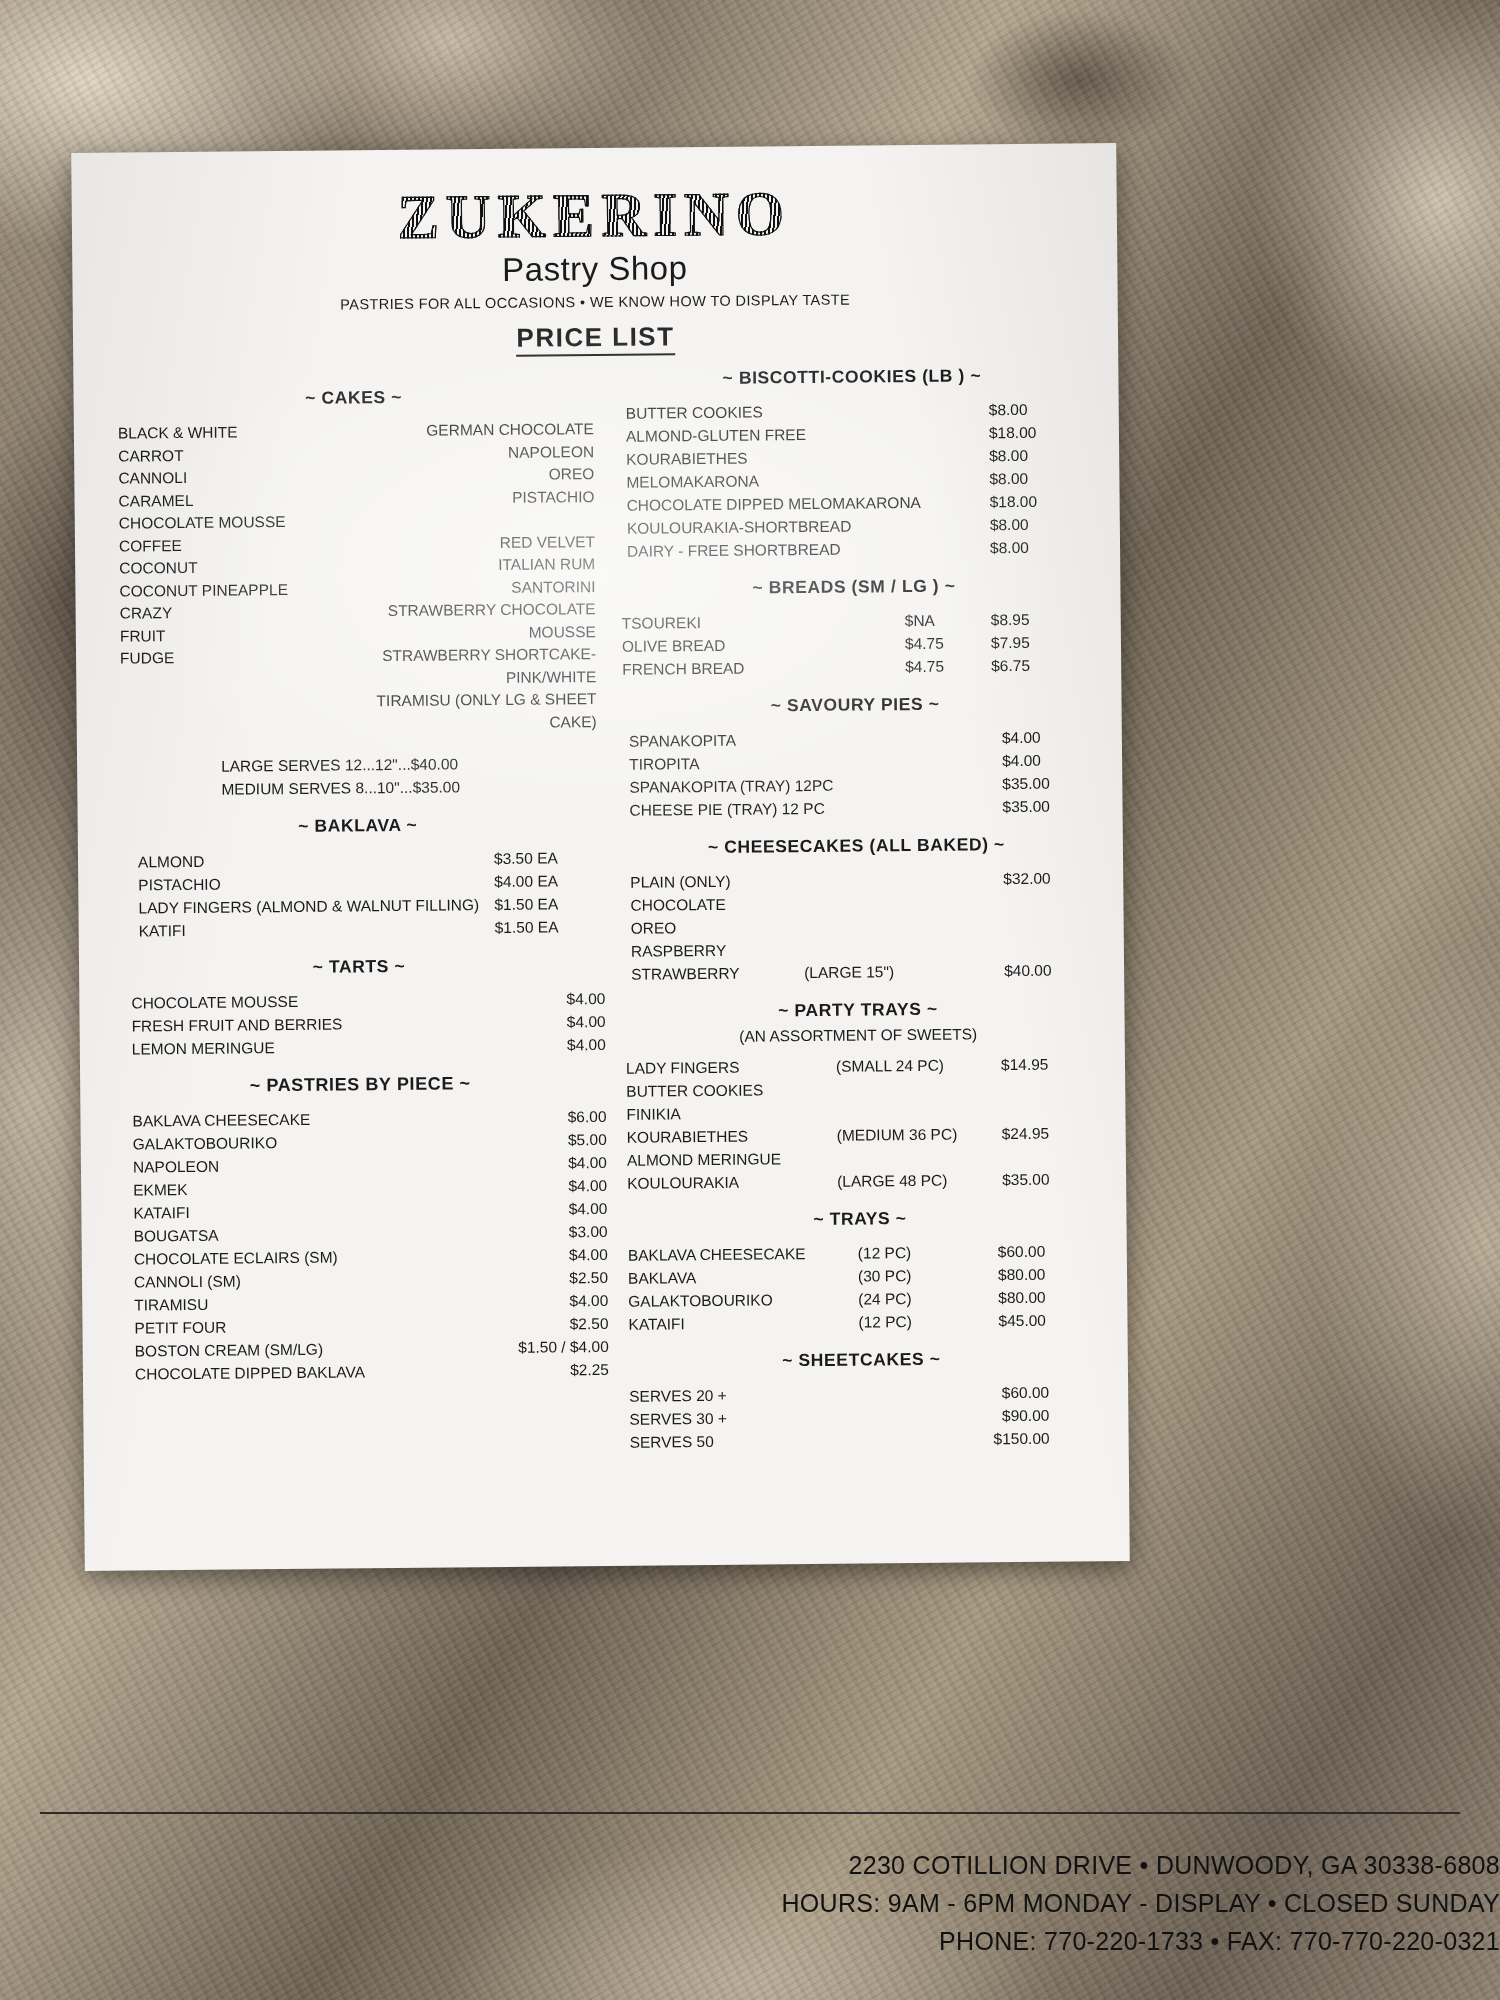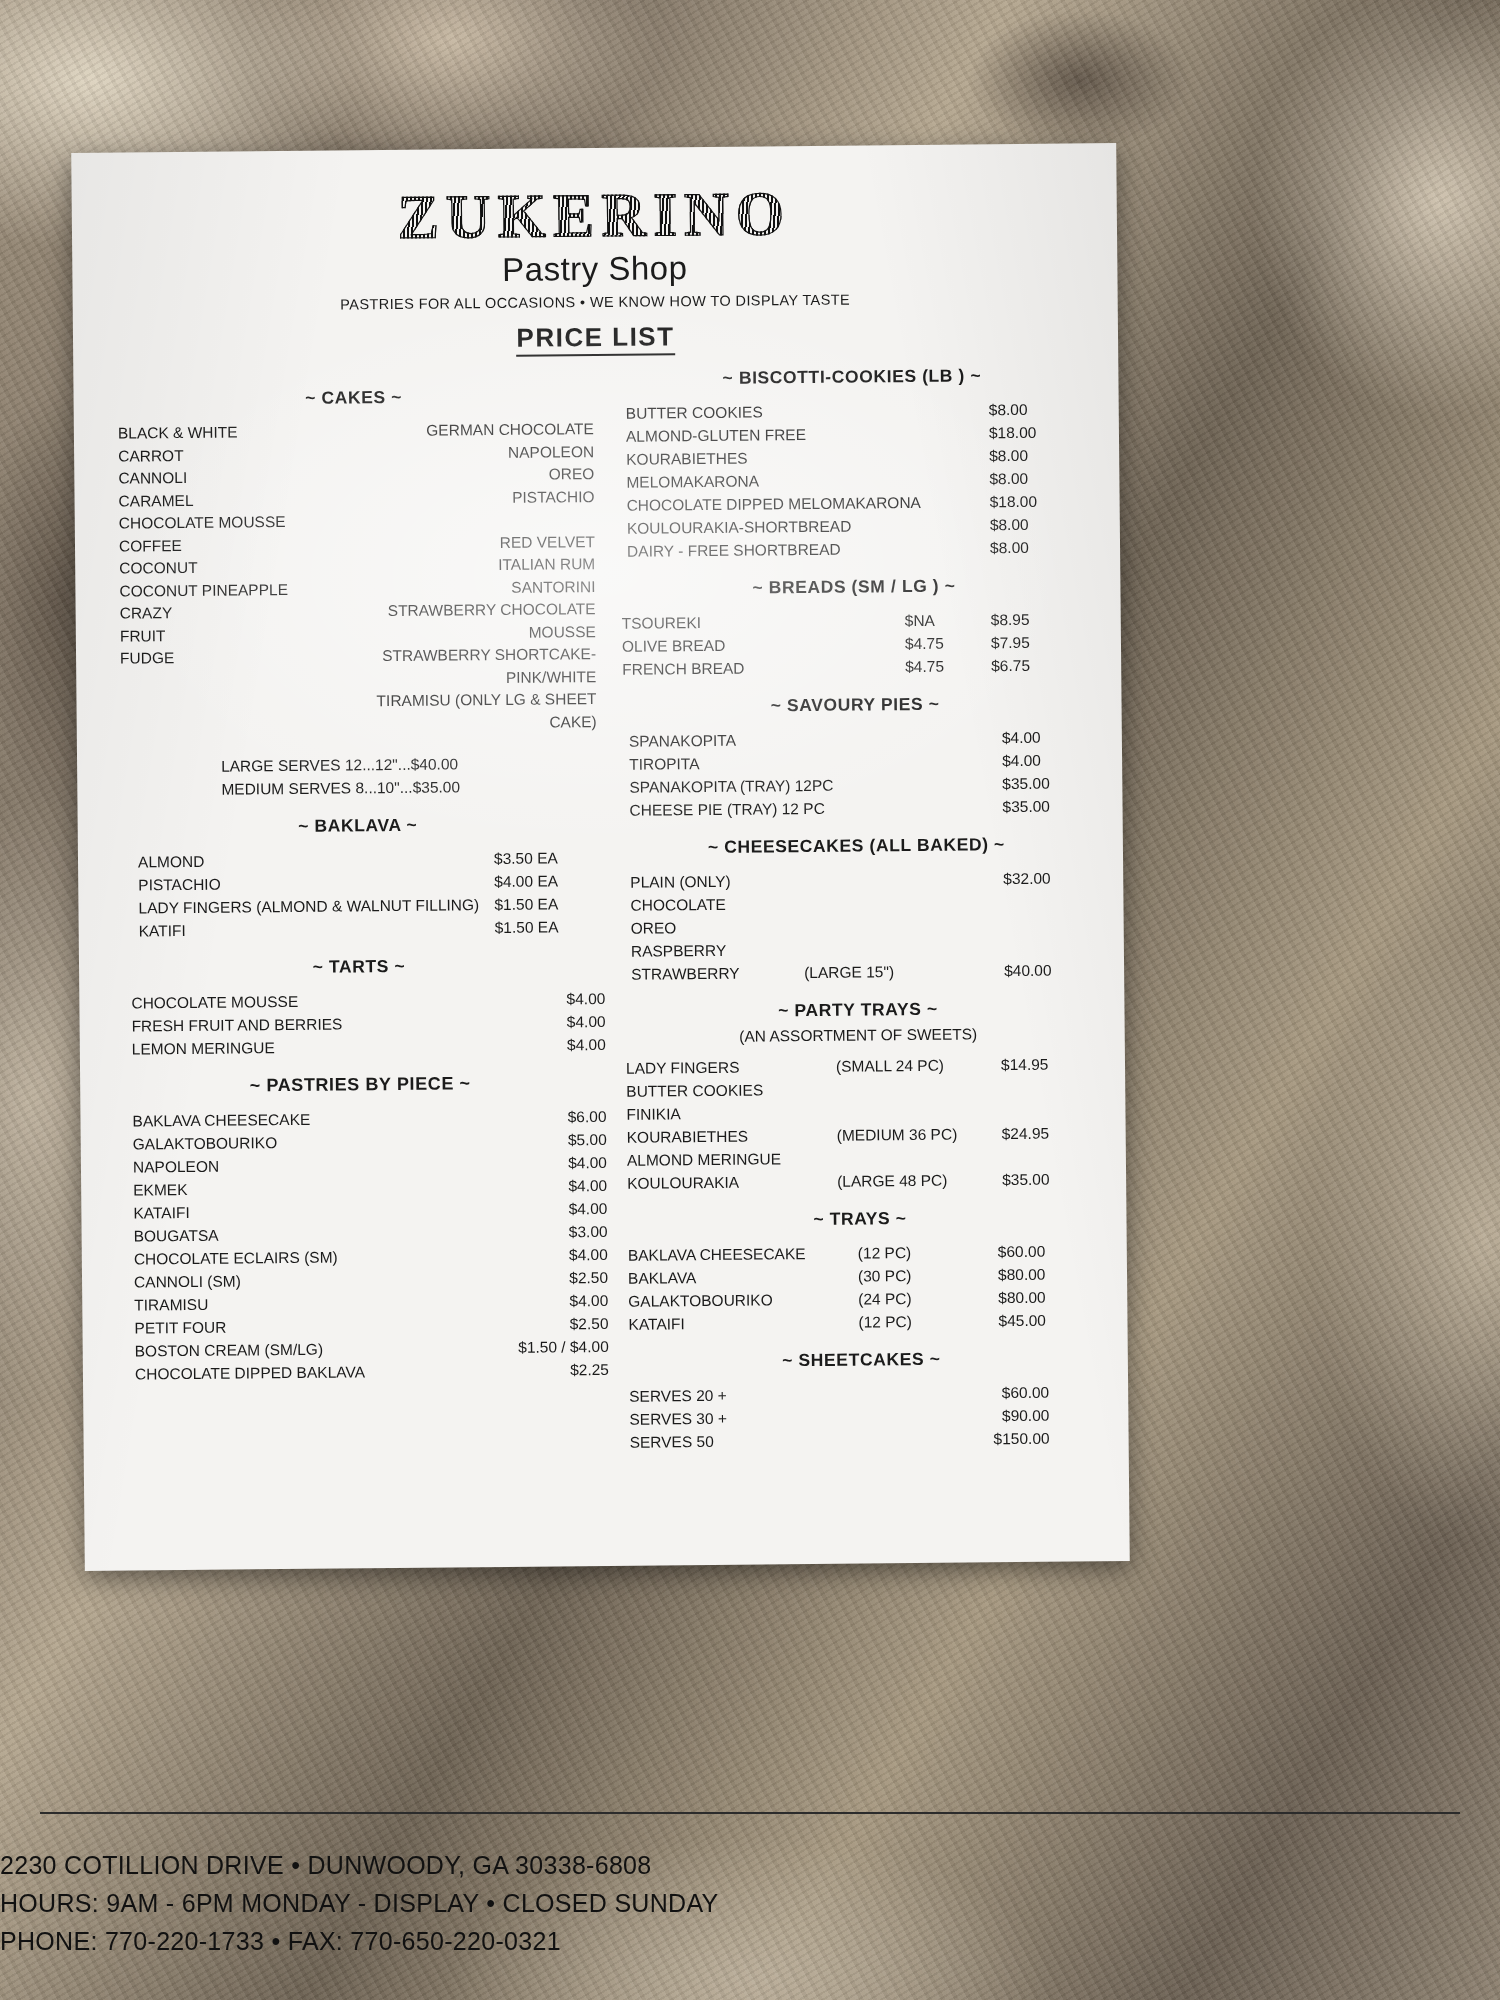--- a/index.html
+++ b/index.html
@@ -199,21 +199,21 @@
     right: 0;
     bottom: 205px;
     height: 2px;
     background: #2a2a2a;
   }
   .footer {
     position: absolute;
     left: 0;
     right: 0;
     bottom: 40px;
-    text-align: left;
+    text-align: right;
     font-size: 25px;
     line-height: 38px;
     letter-spacing: 0.3px;
   }
 </style>
 </head>
 <body>
 
 <div class="backdrop"></div>
 
@@ -535,14 +535,14 @@
     </div>
 
     <div class="paper-shade"></div>
   </div>
 </div>
 
 <div class="footer-rule" style="position:absolute;left:40px;right:40px;bottom:186px;height:2px;background:#2b2b2b;"></div>
 <div class="footer" style="color:#111;">
   <div>2230 COTILLION DRIVE • DUNWOODY, GA 30338-6808</div>
   <div>HOURS: 9AM - 6PM MONDAY - DISPLAY • CLOSED SUNDAY</div>
-  <div>PHONE: 770-220-1733 • FAX: 770-650-220-0321</div>
+  <div>PHONE: 770-220-1733 • FAX: 770-770-220-0321</div>
 </div>
 
 </body></html>

